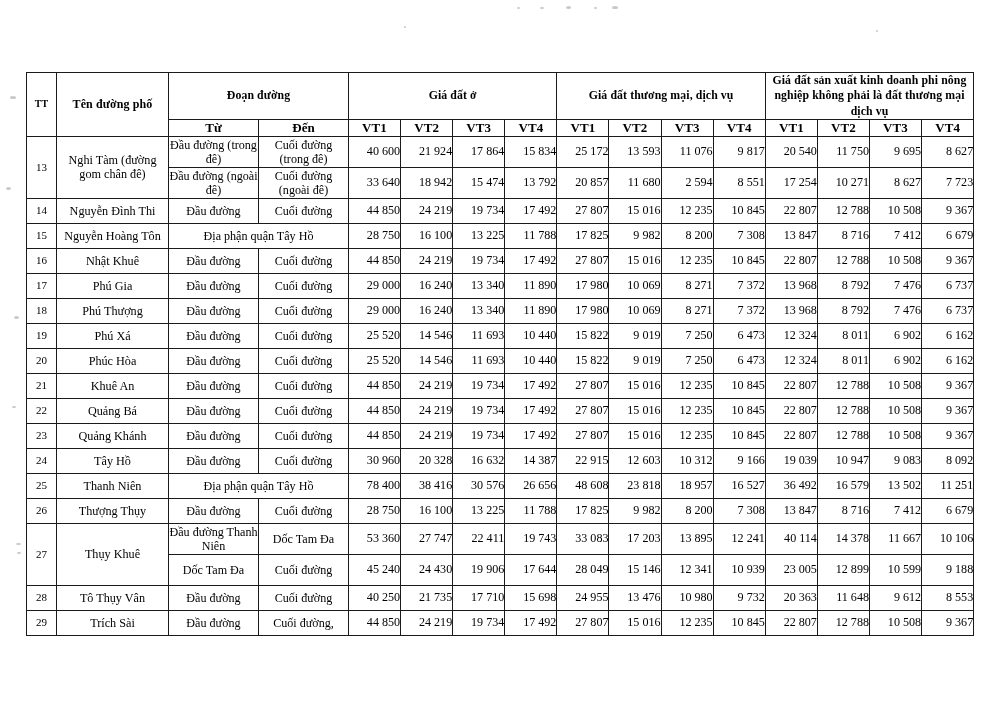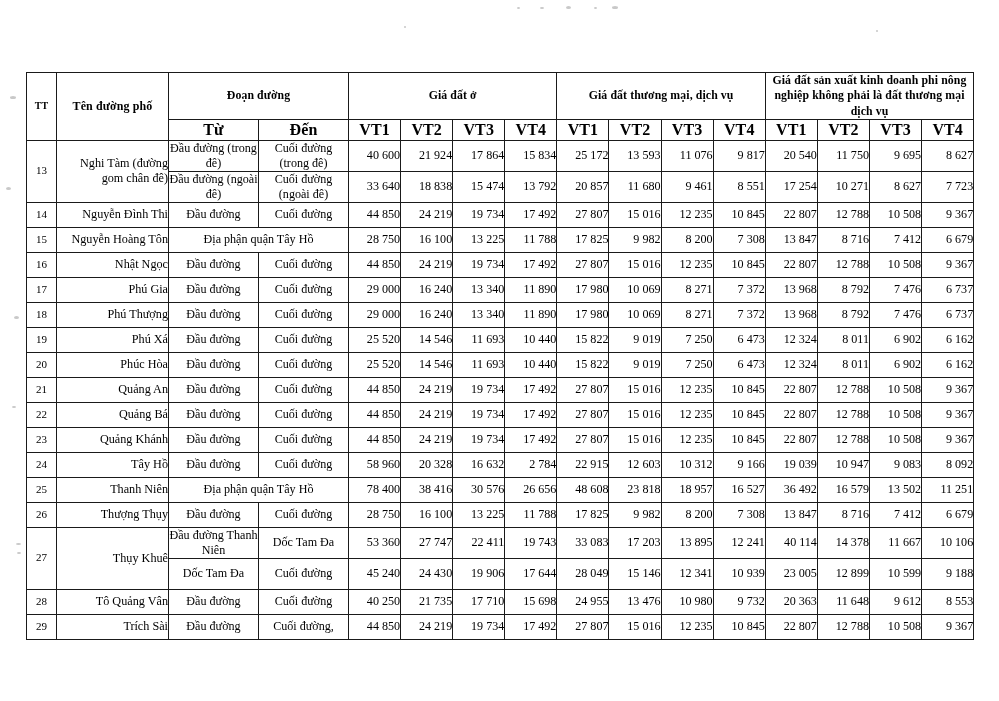--- a/index.html
+++ b/index.html
@@ -49,29 +49,29 @@
   thead th {
     font-weight: bold;
     text-align: center;
     padding: 3px 2px;
     font-size: 11.8px;
     letter-spacing: .1px;
   }
   th.grp-big { font-size: 11.8px; line-height: 1.3; padding: 4px 5px; }
   th.tt-head { font-size: 10px; }
   th.name-head { font-size: 12px; }
-  th.vt { font-size: 16px; padding: 5px 2px; }
+  th.vt { font-size: 13px; padding: 5px 2px; }
 
   td.c-tt {
     text-align: center;
     font-size: 11px;
     padding: 2px 1px;
   }
   td.c-name {
-    text-align: right;
+    text-align: center;
     padding: 2px 4px 2px 6px;
     font-size: 12.2px;
     line-height: 1.2;
   }
   td.c-seg {
     text-align: center;
     padding: 2px 2px;
     font-size: 12.1px;
     line-height: 1.18;
   }
@@ -171,26 +171,26 @@
           <td class="c-num">9 817</td>
           <td class="c-num">20 540</td>
           <td class="c-num">11 750</td>
           <td class="c-num">9 695</td>
           <td class="c-num">8 627</td>
         </tr>
         <tr class="row-dbl">
           <td class="c-seg">Đầu đường (ngoài đê)</td>
           <td class="c-seg">Cuối đường (ngoài đê)</td>
           <td class="c-num">33 640</td>
-          <td class="c-num">18 838</td>
+          <td class="c-num">18 942</td>
           <td class="c-num">15 474</td>
           <td class="c-num">13 792</td>
           <td class="c-num">20 857</td>
           <td class="c-num">11 680</td>
-          <td class="c-num">9 461</td>
+          <td class="c-num">2 594</td>
           <td class="c-num">8 551</td>
           <td class="c-num">17 254</td>
           <td class="c-num">10 271</td>
           <td class="c-num">8 627</td>
           <td class="c-num">7 723</td>
         </tr>
         <tr class="row-std">
           <td class="c-tt" rowspan="1">14</td>
           <td class="c-name" rowspan="1">Nguyễn Đình Thi</td>
           <td class="c-seg">Đầu đường</td>
@@ -220,21 +220,21 @@
           <td class="c-num">9 982</td>
           <td class="c-num">8 200</td>
           <td class="c-num">7 308</td>
           <td class="c-num">13 847</td>
           <td class="c-num">8 716</td>
           <td class="c-num">7 412</td>
           <td class="c-num">6 679</td>
         </tr>
         <tr class="row-std">
           <td class="c-tt" rowspan="1">16</td>
-          <td class="c-name" rowspan="1">Nhật Ngọc</td>
+          <td class="c-name" rowspan="1">Nhật Khuê</td>
           <td class="c-seg">Đầu đường</td>
           <td class="c-seg">Cuối đường</td>
           <td class="c-num">44 850</td>
           <td class="c-num">24 219</td>
           <td class="c-num">19 734</td>
           <td class="c-num">17 492</td>
           <td class="c-num">27 807</td>
           <td class="c-num">15 016</td>
           <td class="c-num">12 235</td>
           <td class="c-num">10 845</td>
@@ -310,21 +310,21 @@
           <td class="c-num">9 019</td>
           <td class="c-num">7 250</td>
           <td class="c-num">6 473</td>
           <td class="c-num">12 324</td>
           <td class="c-num">8 011</td>
           <td class="c-num">6 902</td>
           <td class="c-num">6 162</td>
         </tr>
         <tr class="row-std">
           <td class="c-tt" rowspan="1">21</td>
-          <td class="c-name" rowspan="1">Quảng An</td>
+          <td class="c-name" rowspan="1">Khuê An</td>
           <td class="c-seg">Đầu đường</td>
           <td class="c-seg">Cuối đường</td>
           <td class="c-num">44 850</td>
           <td class="c-num">24 219</td>
           <td class="c-num">19 734</td>
           <td class="c-num">17 492</td>
           <td class="c-num">27 807</td>
           <td class="c-num">15 016</td>
           <td class="c-num">12 235</td>
           <td class="c-num">10 845</td>
@@ -367,24 +367,24 @@
           <td class="c-num">22 807</td>
           <td class="c-num">12 788</td>
           <td class="c-num">10 508</td>
           <td class="c-num">9 367</td>
         </tr>
         <tr class="row-std">
           <td class="c-tt" rowspan="1">24</td>
           <td class="c-name" rowspan="1">Tây Hồ</td>
           <td class="c-seg">Đầu đường</td>
           <td class="c-seg">Cuối đường</td>
-          <td class="c-num">58 960</td>
+          <td class="c-num">30 960</td>
           <td class="c-num">20 328</td>
           <td class="c-num">16 632</td>
-          <td class="c-num">2 784</td>
+          <td class="c-num">14 387</td>
           <td class="c-num">22 915</td>
           <td class="c-num">12 603</td>
           <td class="c-num">10 312</td>
           <td class="c-num">9 166</td>
           <td class="c-num">19 039</td>
           <td class="c-num">10 947</td>
           <td class="c-num">9 083</td>
           <td class="c-num">8 092</td>
         </tr>
         <tr class="row-std">
@@ -451,21 +451,21 @@
           <td class="c-num">15 146</td>
           <td class="c-num">12 341</td>
           <td class="c-num">10 939</td>
           <td class="c-num">23 005</td>
           <td class="c-num">12 899</td>
           <td class="c-num">10 599</td>
           <td class="c-num">9 188</td>
         </tr>
         <tr class="row-std">
           <td class="c-tt" rowspan="1">28</td>
-          <td class="c-name" rowspan="1">Tô Quảng Vân</td>
+          <td class="c-name" rowspan="1">Tô Thụy Vân</td>
           <td class="c-seg">Đầu đường</td>
           <td class="c-seg">Cuối đường</td>
           <td class="c-num">40 250</td>
           <td class="c-num">21 735</td>
           <td class="c-num">17 710</td>
           <td class="c-num">15 698</td>
           <td class="c-num">24 955</td>
           <td class="c-num">13 476</td>
           <td class="c-num">10 980</td>
           <td class="c-num">9 732</td>

